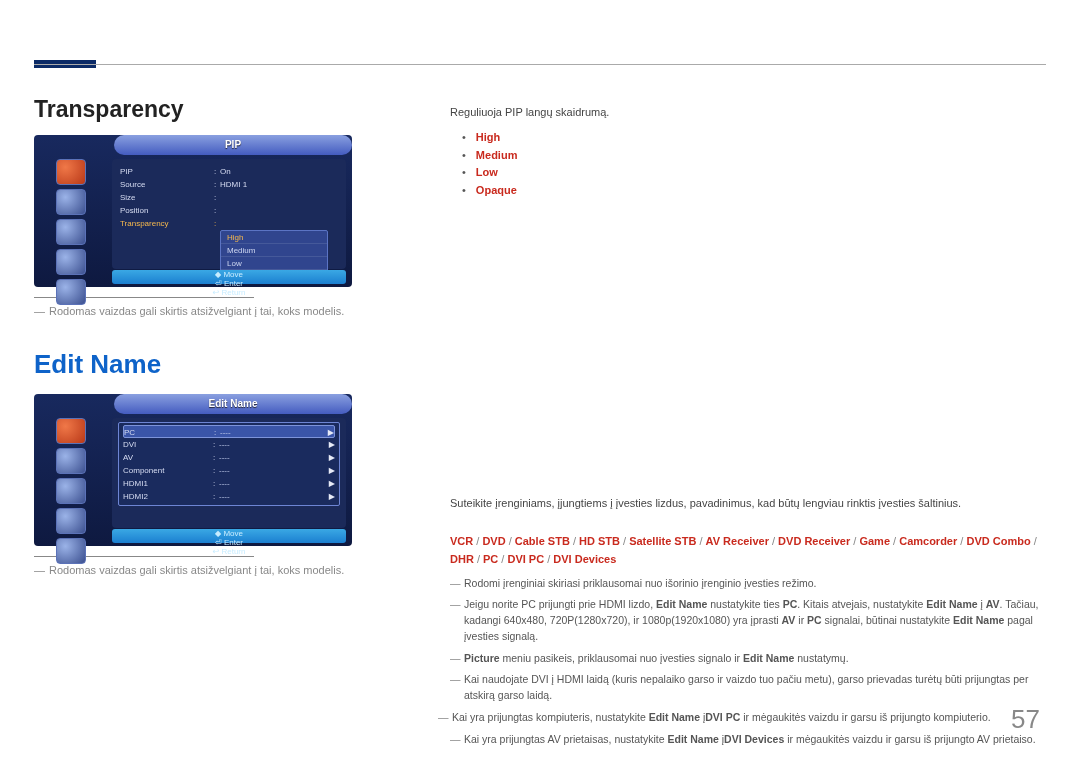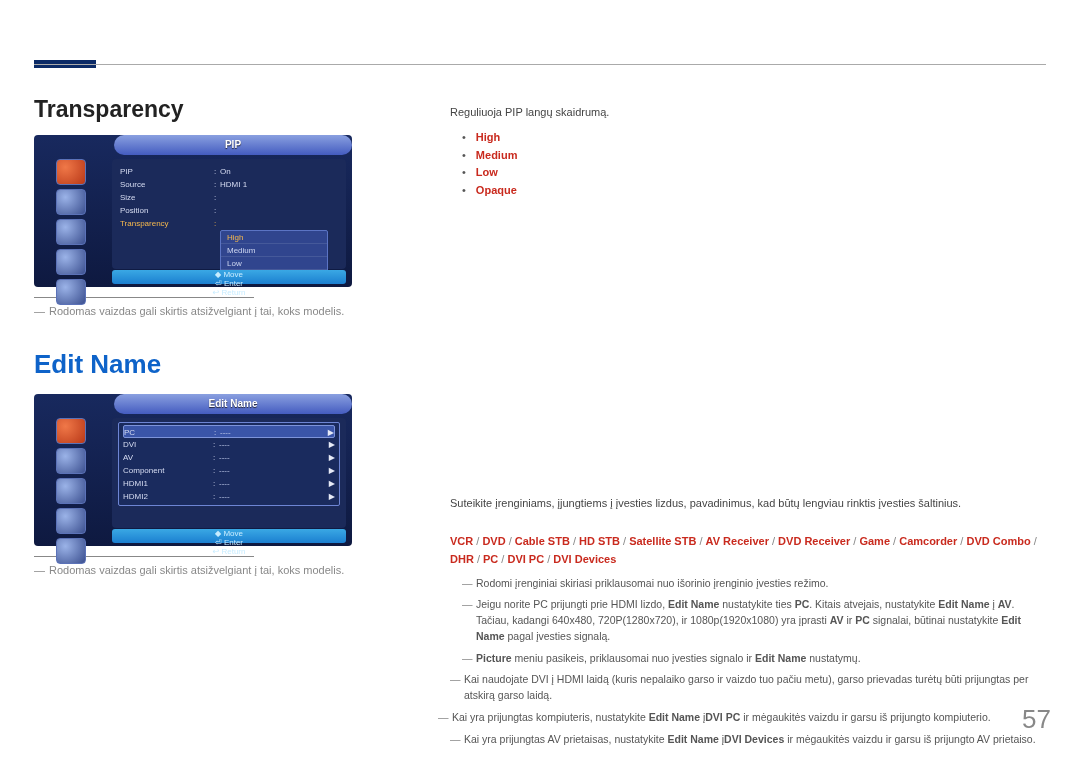--- a/index.html
+++ b/index.html
@@ -116,23 +116,23 @@
 
   .right-col p { font-size:11px; color:#444; line-height:1.55;}
   .bullets { margin-top:8px; padding-left:12px;}
   .bullets li { list-style:none; font-size:11px; color:#c92a1e; font-weight:bold; line-height:1.6;}
   .bullets li::before { content:"•"; color:#555; font-weight:normal; margin-right:10px;}
   .orange { color:#c92a1e; font-weight:bold;}
   .sep { color:#888; font-weight:normal;}
   .block2 { margin-top:296px;}
   .para { font-size:11px; color:#444; margin-bottom:21px;}
   .devlist { font-size:11px; line-height:1.6; margin-bottom:8px;}
-  .indent-note { font-size:10.5px; color:#555; margin-left:26px; margin-bottom:6px; position:relative; line-height:1.5;}
+  .indent-note { font-size:10.5px; color:#555; margin-left:14px; margin-bottom:6px; position:relative; line-height:1.5;}
   .indent-note::before { content:"―"; position:absolute; left:-14px; top:0; color:#888;}
-  .pnum { position:absolute; right:29px; bottom:28px; font-size:26px; color:#888;}
+  .pnum { position:absolute; right:40px; bottom:28px; font-size:26px; color:#888;}
   b { font-weight:bold;}
 </style>
 </head>
 <body>
 
 <div class="top-accent"></div>
 <div class="top-rule"></div>
 
 <div class="left-col">
   <h2 class="section black">Transparency</h2>

